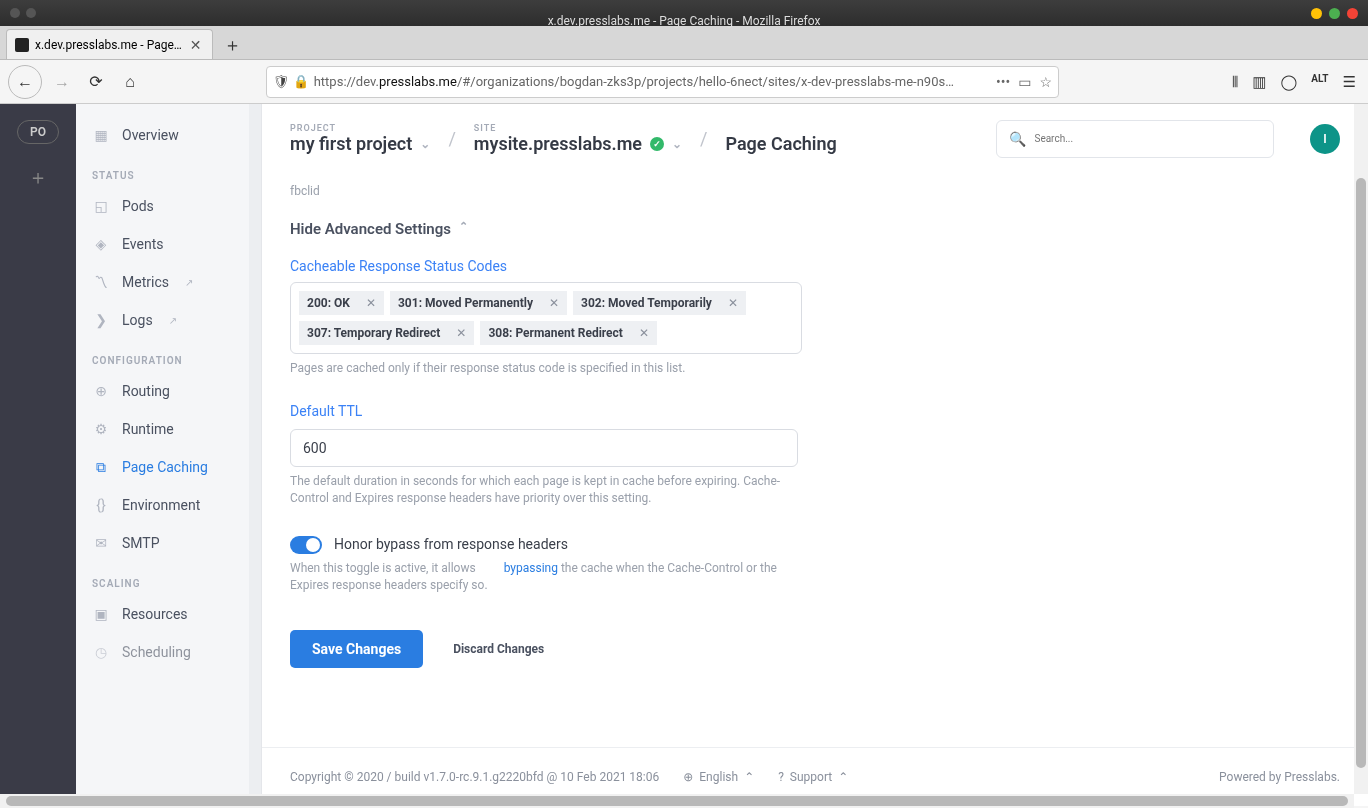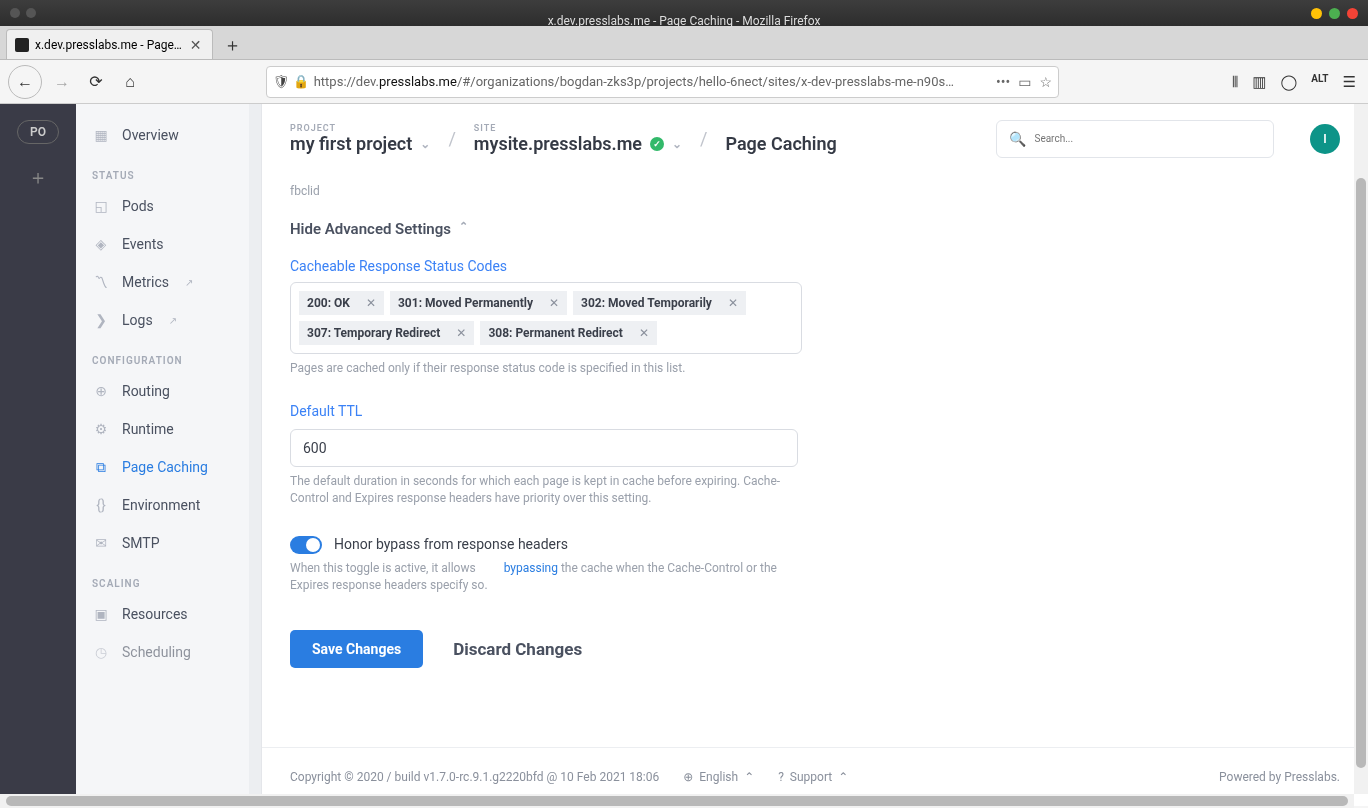--- a/index.html
+++ b/index.html
@@ -70,21 +70,21 @@
 .help{font-size:12px;color:#9aa0ab;margin-top:6px;max-width:512px;line-height:1.4;}
 .help a{color:#2a7de1;text-decoration:none;padding-left:25px;}
 .finput{width:508px;height:38px;border:1px solid #d9dce2;border-radius:6px;padding:0 12px;font-size:14px;color:#3a3f4a;margin-top:2px;}
 .section{margin-top:26px;}
 .togglerow{display:flex;align-items:flex-start;gap:12px;margin-top:30px;}
 .toggle{width:32px;height:18px;background:#2a7de1;border-radius:10px;position:relative;cursor:pointer;}
 .toggle::after{content:"";position:absolute;width:14px;height:14px;background:#fff;border-radius:50%;top:2px;right:2px;}
 .togglelbl{font-size:14px;color:#3a3f4a;}
 .btnrow{display:flex;gap:30px;margin-top:36px;align-items:center;}
 .btn-primary{background:#2a7de1;color:#fff;border:none;border-radius:5px;padding:11px 22px;font-size:14px;font-weight:700;cursor:pointer;}
-.btn-link{background:none;border:none;color:#4a5160;font-size:17px;font-weight:700;cursor:pointer;}
+.btn-link{background:none;border:none;color:#4a5160;font-size:12px;font-weight:700;cursor:pointer;}
 
 .footer{border-top:1px solid #eceef1;padding:22px 28px;display:flex;align-items:center;font-size:12px;color:#8a909c;gap:24px;}
 .footer .lang,.footer .sup{display:flex;align-items:center;gap:6px;cursor:pointer;}
 .footer .pow{margin-left:auto;}
 .vscroll{position:absolute;right:0;top:104px;width:14px;bottom:14px;background:#f1f1f1;}
 .vscroll .thumb{position:absolute;left:2px;right:2px;top:74px;height:590px;background:#b8b8b8;border-radius:5px;}
 .hscroll{position:absolute;left:0;right:14px;bottom:0;height:14px;background:#f1f1f1;}
 .hscroll .thumb{position:absolute;top:2px;bottom:2px;left:6px;right:6px;background:#b8b8b8;border-radius:5px;}
 .trunc{white-space:nowrap;overflow:hidden;text-overflow:ellipsis;max-width:150px;}
 </style>

